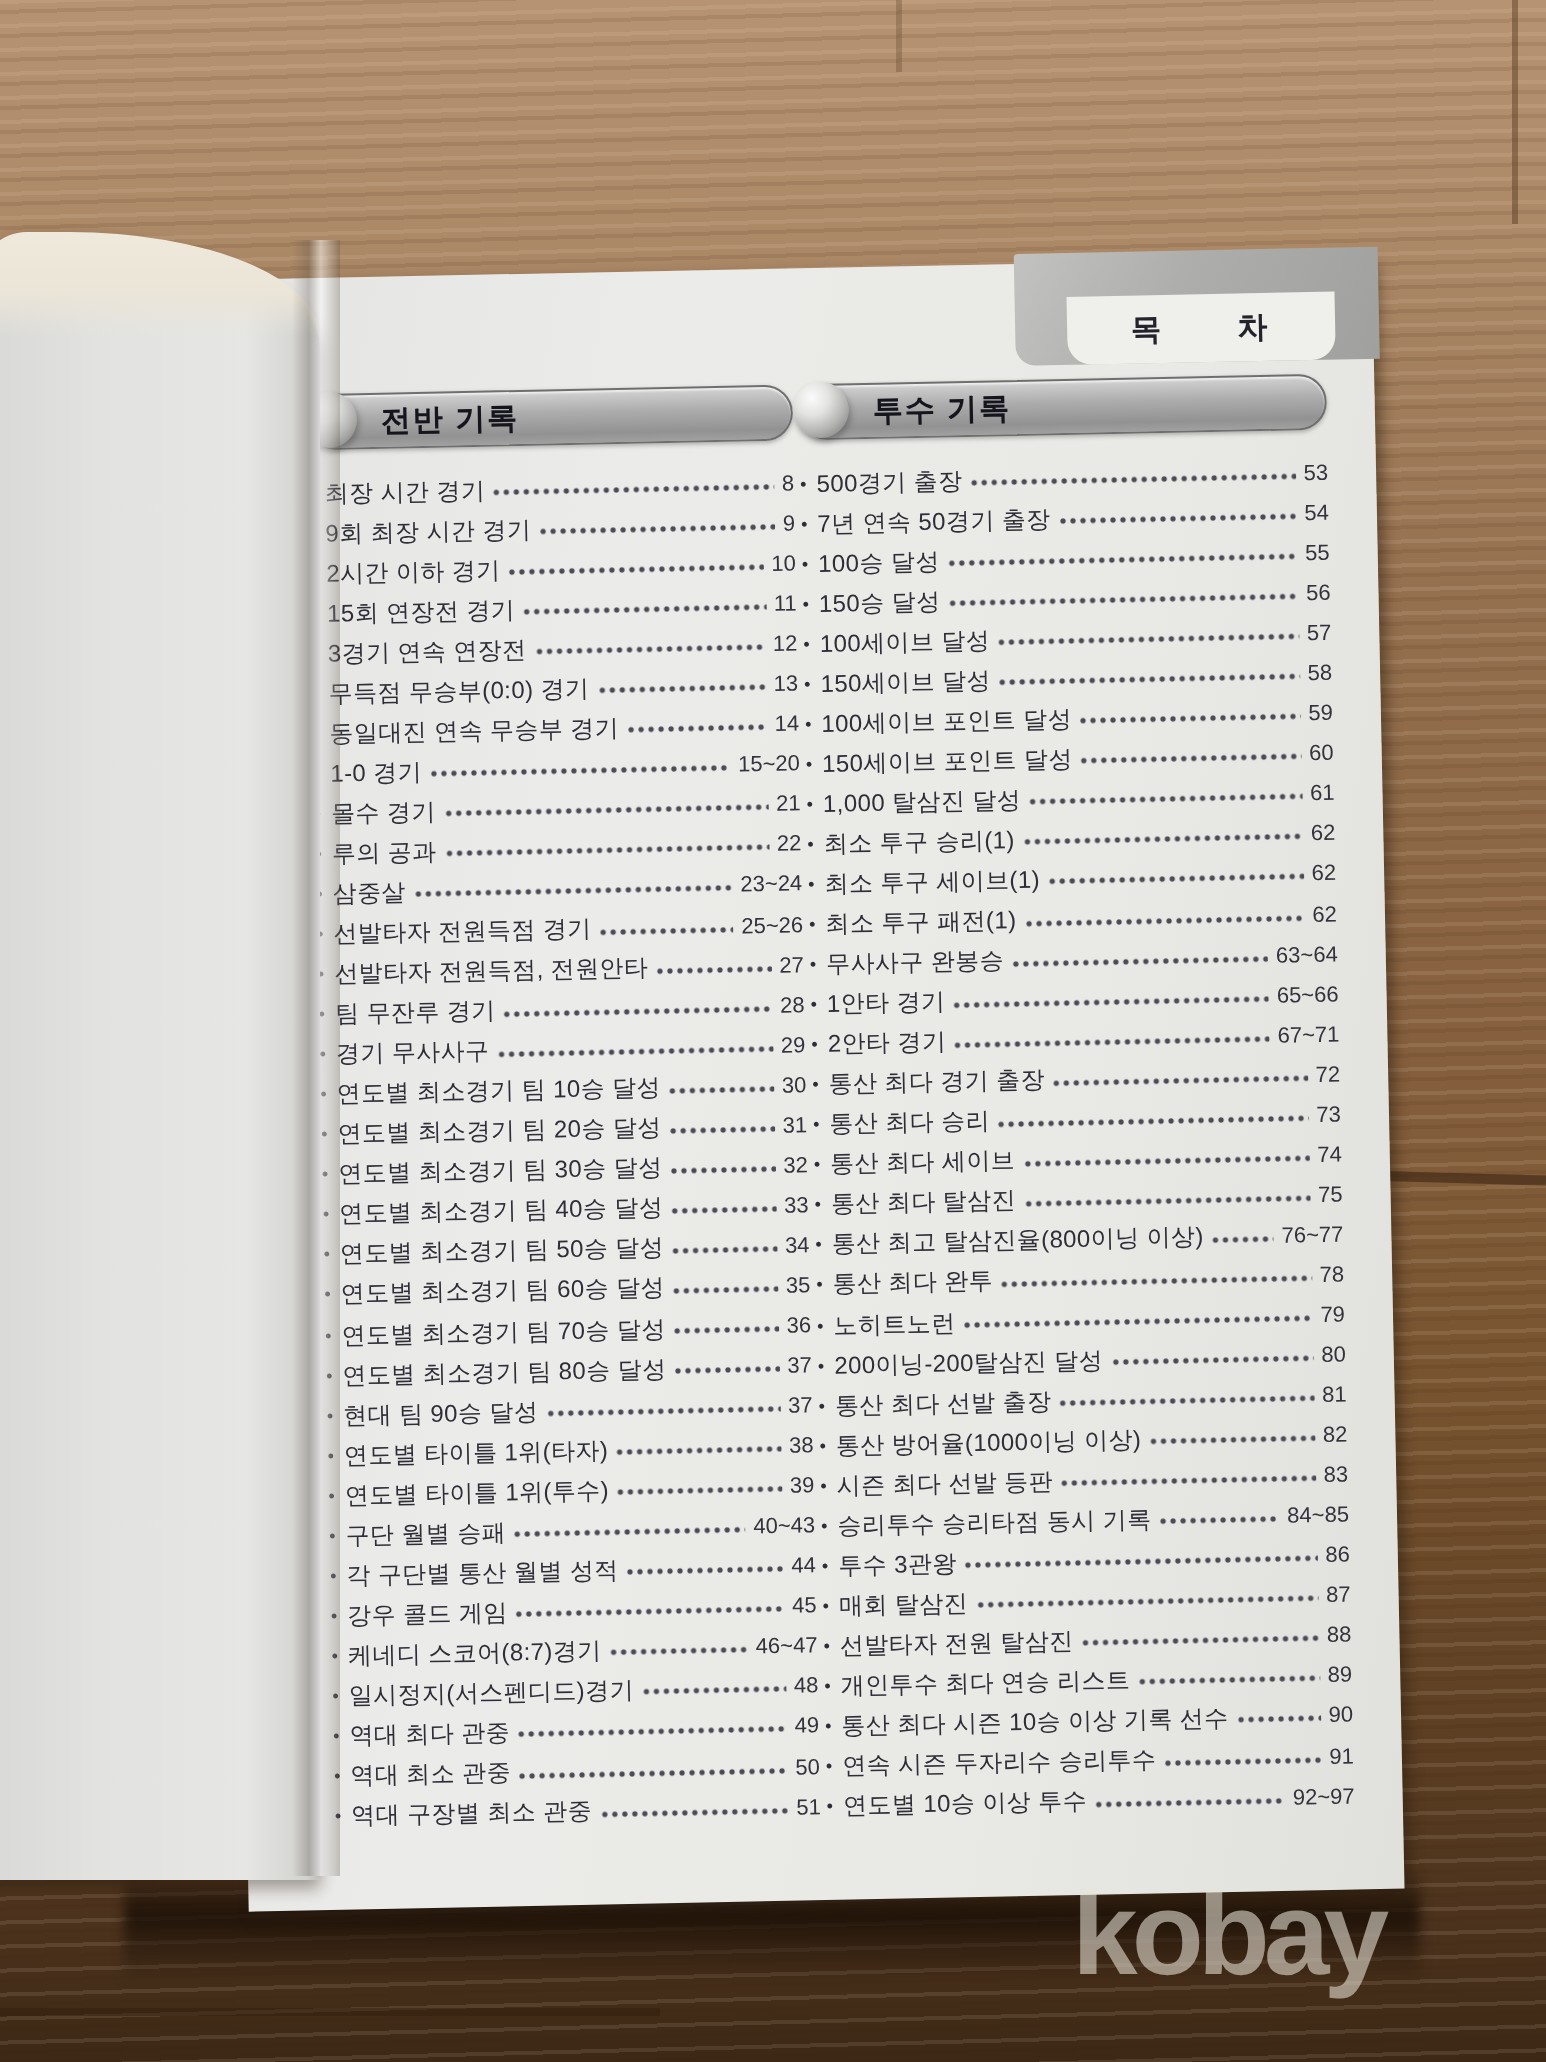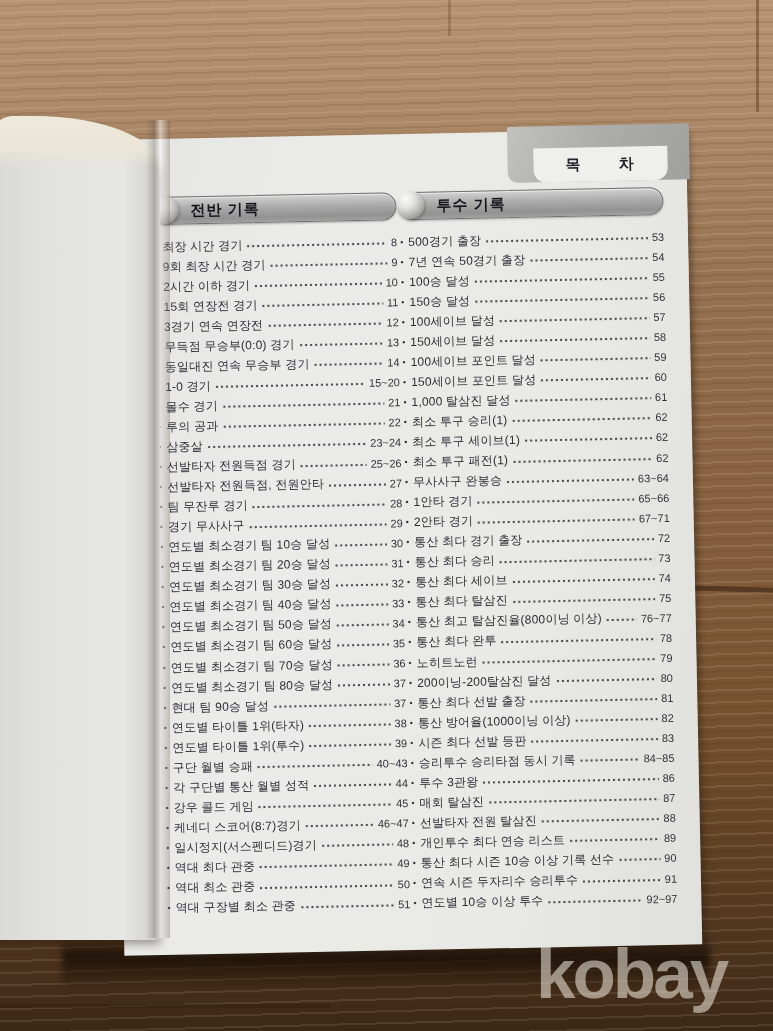--- a/index.html
+++ b/index.html
@@ -93,21 +93,21 @@
   .lbl{font-size:12px;color:#2e2e38;white-space:nowrap;letter-spacing:0.2px;}
   .leader{
     flex:1;height:12px;min-width:8px;margin:0 4px;align-self:center;
     background-image:radial-gradient(circle at 2px 7px, #4b4b56 1.05px, rgba(0,0,0,0) 1.6px);
     background-size:5px 12px;background-repeat:repeat-x;
   }
   .pno{font-size:11px;color:#33333d;white-space:nowrap;text-align:right;}
   
   .watermark{
     position:absolute;left:536px;top:938px;z-index:6;
-    font-size:71px;font-weight:800;letter-spacing:-3px;
+    font-size:59px;font-weight:800;letter-spacing:-3px;
     color:rgba(233,227,215,0.58);line-height:1;
   }
 </style>
 </head>
 <body>
 
 <div class="wood">
   <div class="seam seam-top-v"></div>
   <div class="seam seam-right-v"></div>
   <div class="seam seam-right-h"></div>

